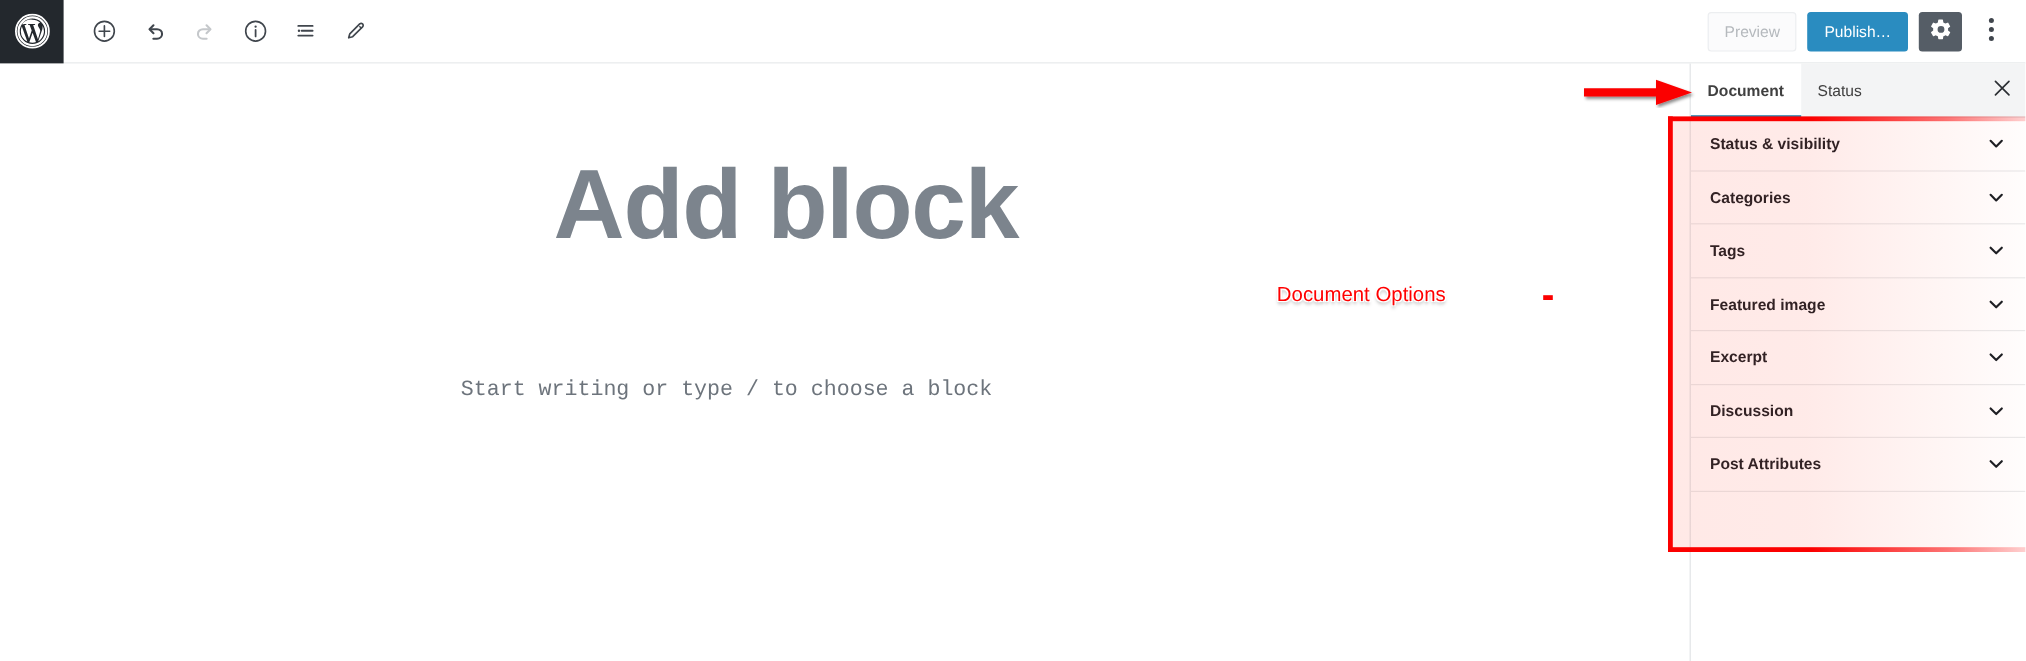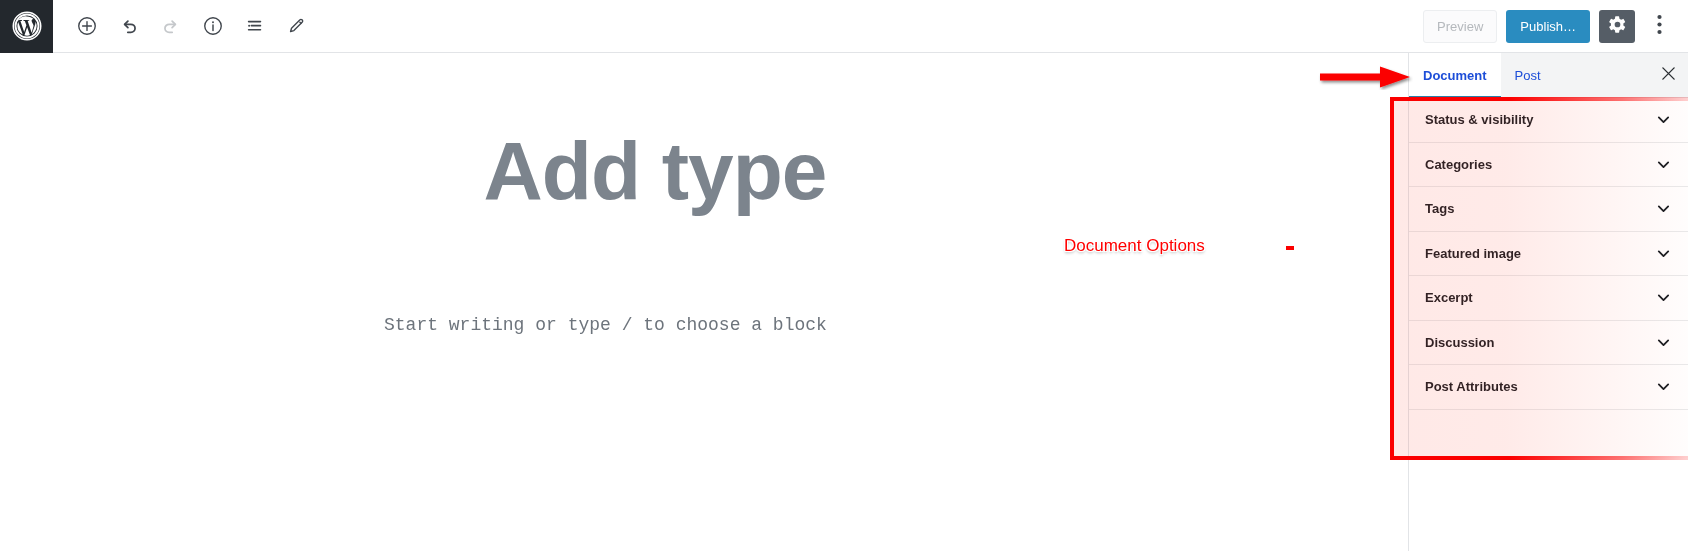--- a/index.html
+++ b/index.html
@@ -166,21 +166,21 @@
     height: 45px;
     background: #f3f4f5;
     border-bottom: 1px solid #e2e4e7;
     position: relative;
   }
   .sb-tab {
     padding: 0 14px;
     height: 45px;
     line-height: 45px;
     font-size: 13px;
-    color: #1d4ed8;
+    color: #404040;
     cursor: pointer;
     position: relative;
     background: transparent;
     border: none;
     font-family: "Liberation Sans", sans-serif;
   }
   .sb-tab.active {
     font-weight: 600;
     background: #ffffff;
   }
@@ -377,29 +377,29 @@
             <circle cx="2.5" cy="10.5" r="2.1" fill="currentColor"></circle>
             <circle cx="2.5" cy="18" r="2.1" fill="currentColor"></circle>
           </svg>
         </span>
       </button>
     </div>
 
   </div>
 
   <div class="canvas">
-    <div class="post-title">Add type</div>
+    <div class="post-title">Add block</div>
     <div class="post-body">Start writing or type / to choose a block</div>
   </div>
 
   <div class="sidebar">
 
     <div class="sidebar-tabs">
       <button class="sb-tab active">Document</button>
-      <button class="sb-tab">Post</button>
+      <button class="sb-tab">Status</button>
       <button class="sb-close" title="Close settings">
         <span>
           <svg width="15" height="15" viewBox="0 0 16 16" aria-hidden="true">
             <path d="M2 2l12 12M14 2L2 14" stroke="currentColor" stroke-width="1.5" stroke-linecap="round"></path>
           </svg>
         </span>
       </button>
     </div>
 
     <div class="panel-list">

